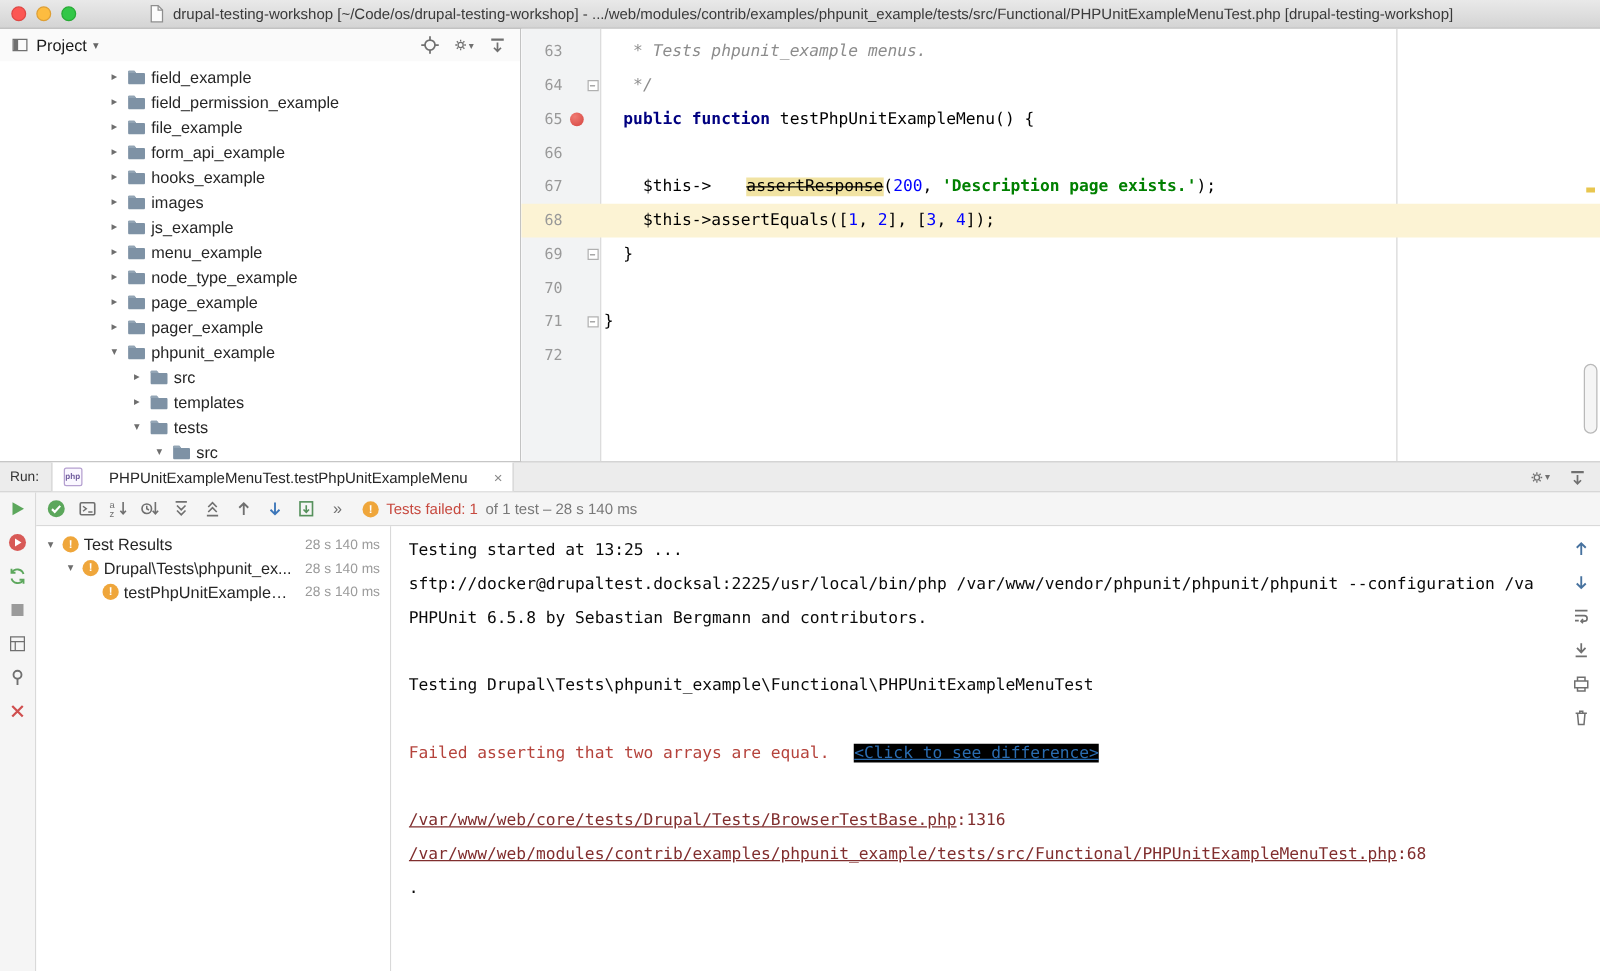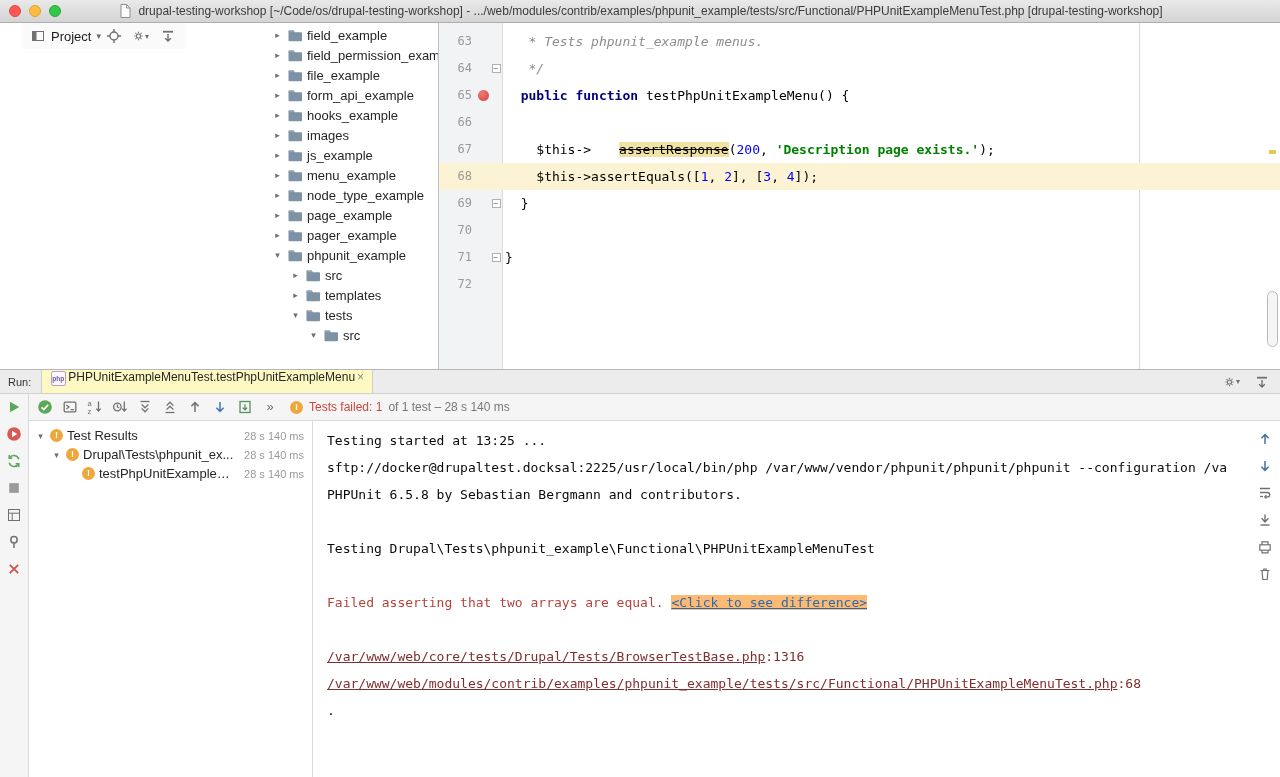--- a/index.html
+++ b/index.html
@@ -12,21 +12,21 @@
   .traffic { position:absolute; left:9px; top:5px; display:flex; gap:8px; }
   .light { width:12px; height:12px; border-radius:50%; display:inline-block; }
   .light.red { background:#fc5753; border:1px solid #df4744; }
   .light.yellow { background:#fdbc40; border:1px solid #de9f34; }
   .light.green { background:#33c748; border:1px solid #27aa35; }
   .title-center { margin:0 auto; display:flex; align-items:center; gap:5px; max-width:1190px; overflow:hidden; }
   .title-text { font-size:12px; color:#3a3a3a; white-space:nowrap; }
 
   
   .main { height:346px; flex:none; display:flex; }
-  .project-panel { width:417px; flex:none; border-right:1px solid #c3c3c3; display:flex; flex-direction:row; background:#fff;margin-left:22px; }
+  .project-panel { width:417px; flex:none; border-right:1px solid #c3c3c3; display:flex; flex-direction:column; background:#fff; }
   .project-header { height:26px; flex:none; display:flex; align-items:center; padding:0 10px 0 8px; gap:5px; background:#fafafa; }
   .project-header-label { font-size:13px; color:#1a1a1a; }
   .caret { font-size:9px; color:#666; }
   .ph-icons { margin-left:auto; display:flex; gap:11px; align-items:center; }
   .project-tree { flex:1; overflow:hidden; padding-top:2px; }
   .ptrow { height:20px; display:flex; align-items:center; gap:4px; }
   .chev { width:11px; text-align:center; color:#6e6e6e; font-size:9px; flex:none; }
   .plabel { font-size:13px; color:#262626; white-space:nowrap; }
 
   .icon { display:inline-flex; width:16px; height:16px; align-items:center; justify-content:center; flex:none; }
@@ -53,21 +53,21 @@
   .ball { border-radius:50%; color:#fff; display:inline-flex; align-items:center; justify-content:center; flex:none; }
   .ball.red { width:11px; height:11px; background:radial-gradient(circle at 35% 30%, #f07a72, #d5443f); }
   .ball.orange { width:13px; height:13px; background:#efa63b; font:bold 9px/1 "Liberation Sans",sans-serif; }
   .ed-thumb { position:absolute; right:2px; top:268px; width:11px; height:56px; border:1px solid #b9b9b9; border-radius:7px; background:#f5f5f5; z-index:2; }
   .ed-stripe { position:absolute; right:4px; top:127px; width:7px; height:4px; background:#e8c64f; z-index:2; }
 
   
   .run-panel { flex:1; border-top:1px solid #b6b6b6; display:flex; flex-direction:column; background:#f5f5f5; min-height:0; }
   .run-tabbar { height:24px; flex:none; background:#ececec; border-bottom:1px solid #d0d0d0; display:flex; align-items:center; padding:0 10px 0 8px; gap:6px; }
   .run-label { font-size:11px; color:#333; }
-  .run-tab { height:23px; display:flex; align-items:flex-start; gap:2px; background:#fef9c3; border-left:1px solid #cfcfcf; border-right:1px solid #cfcfcf; padding:0 8px; margin-left:4px; }
+  .run-tab { height:23px; display:flex; align-items:center; gap:21px; background:#ffffff; border-left:1px solid #cfcfcf; border-right:1px solid #cfcfcf; padding:0 8px; margin-left:4px; }
   .run-tab-title { font-size:12px; color:#262626; white-space:nowrap; }
   .run-tab-close { color:#888; font-size:12px; cursor:default; }
   .tb-icons { margin-left:auto; display:flex; gap:14px; align-items:center; }
   .phpfile { width:15px; height:15px; background:#faf7ff; border:1px solid #b5a0d0; border-radius:2px; color:#6f5b9e; font:bold 6.5px/13px "Liberation Sans",sans-serif; text-align:center; display:inline-block; }
 
   .run-body { flex:1; display:flex; min-height:0; }
   .run-strip { width:29px; flex:none; border-right:1px solid #d9d9d9; display:flex; flex-direction:column; align-items:center; padding-top:5px; gap:11px; background:#f5f5f5; }
   .run-right { flex:1; display:flex; flex-direction:column; min-width:0; }
   .run-toolbar { height:27px; flex:none; display:flex; align-items:center; padding:0 8px; gap:9px; border-bottom:1px solid #d9d9d9; background:#f5f5f5; }
   #run-toolbar-icons { display:flex; gap:9px; align-items:center; }
@@ -78,21 +78,21 @@
   .run-content { flex:1; display:flex; min-height:0; }
   .test-tree { width:284px; flex:none; background:#fff; border-right:1px solid #d9d9d9; padding-top:5px; overflow:hidden; }
   .ttrow { height:19px; display:flex; align-items:center; gap:4px; padding-right:8px; }
   .ttlabel { font-size:13px; color:#262626; white-space:nowrap; overflow:hidden; text-overflow:ellipsis; }
   .tttime { margin-left:auto; font-size:11px; color:#9a9a9a; flex:none; padding-left:6px; }
 
   .console { flex:1; background:#fff; position:relative; padding:6px 34px 0 14px; overflow:hidden; min-width:0; }
   .cline { height:27px; line-height:27px; font:13px/27px "DejaVu Sans Mono",monospace; white-space:pre; overflow:hidden; }
   .c-plain { color:#0a0a0a; }
   .c-error { color:#b5433c; }
-  .c-diff-link { color:#2a6cb0; text-decoration:underline; background:#fdba74; }
+  .c-diff-link { color:#2a6cb0; text-decoration:underline; background:#000000;margin-left:12px; }
   .c-file-link { color:#802e2e; text-decoration:underline; }
   .c-line-ref { color:#802e2e; }
   .console-icons { position:absolute; top:10px; right:7px; display:flex; flex-direction:column; gap:11px; }
 </style>
 </head>
 <body>
 
 <div class="app">
 
   <div class="titlebar">

